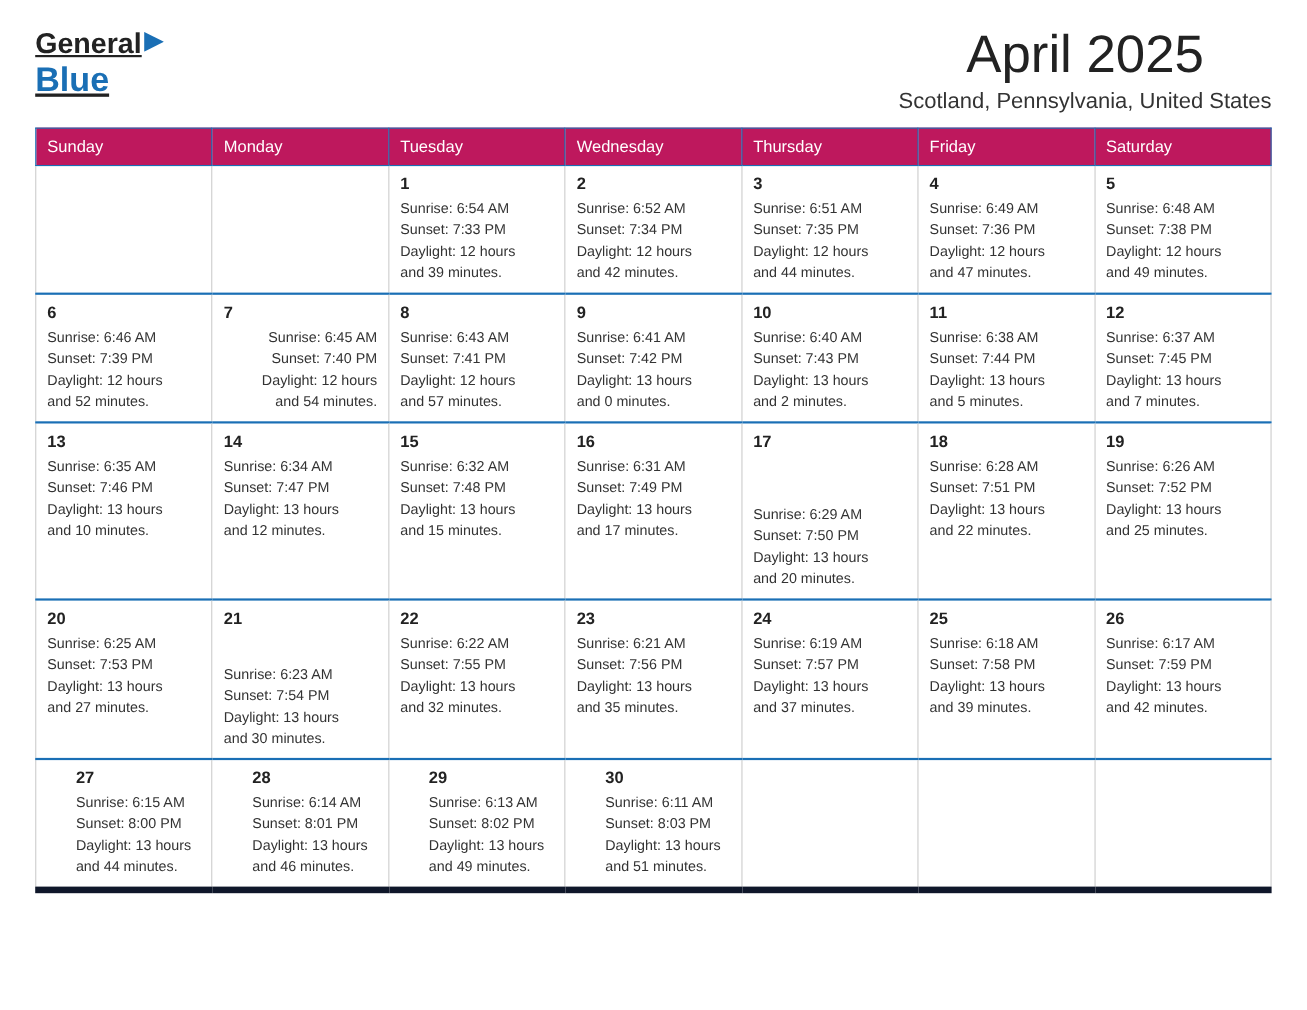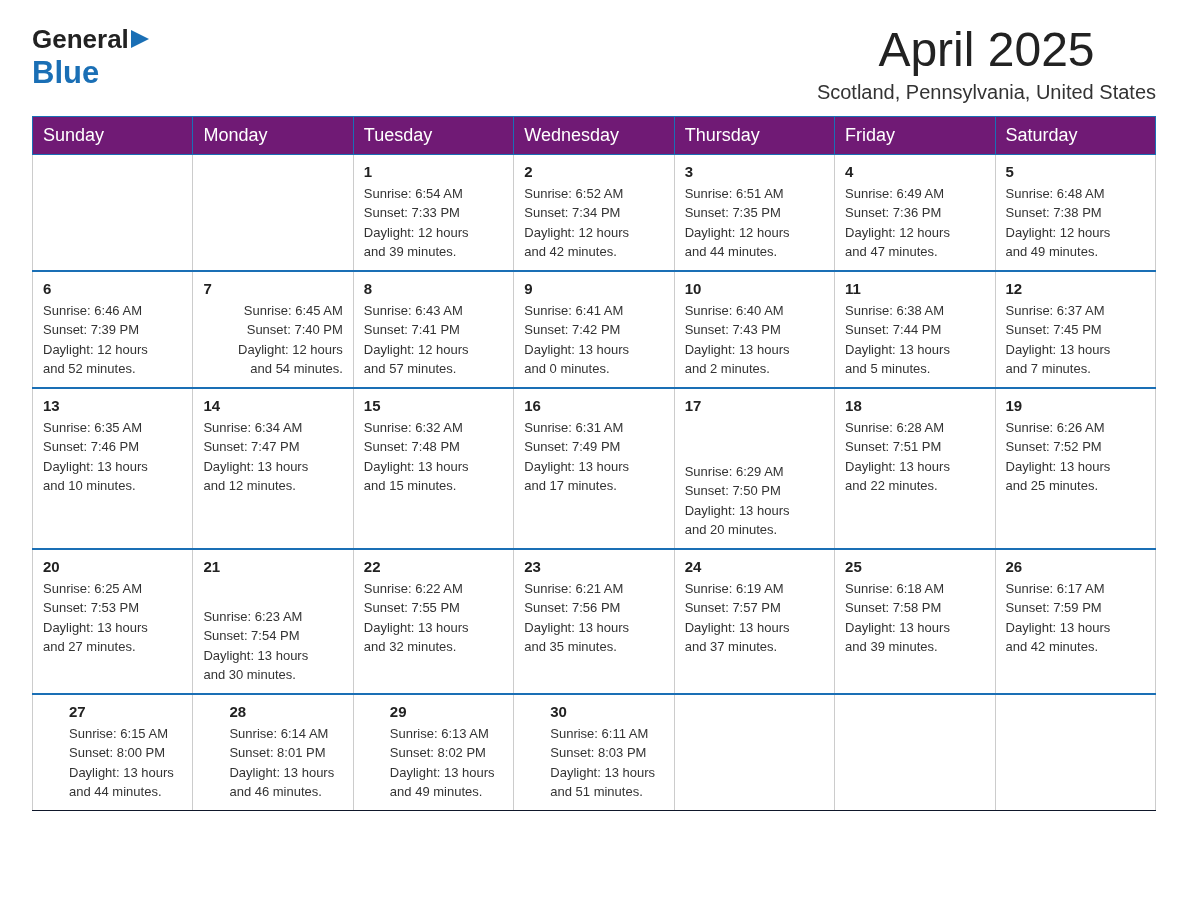--- a/index.html
+++ b/index.html
@@ -40,42 +40,42 @@
       font-size: 20px;
       color: #333;
       margin-top: 4px;
     }
     .calendar-table {
       width: 100%;
       border-collapse: collapse;
       margin-top: 12px;
     }
     .calendar-table th {
-      background-color: #701a75;
+      background-color: #be185d;
       color: #fff;
-      font-size: 18px;
+      font-size: 15px;
       font-weight: normal;
       padding: 8px 10px;
       text-align: left;
       border: 1px solid #1a6fb5;
     }
     .calendar-table td {
       vertical-align: top;
       padding: 8px 10px;
       border: 1px solid #ccc;
       width: calc(100% / 7);
       min-height: 110px;
       font-size: 13px;
       color: #222;
     }
     .calendar-table tr td {
       border-bottom: 2px solid #1a6fb5;
     }
     .calendar-table tr:last-child td {
-      border-bottom: 1px solid #0f172a;
+      border-bottom: 6px solid #0f172a;
       padding-left: 36px;
     }
     .day-number {
       font-size: 15px;
       font-weight: bold;
       color: #222;
       display: block;
       margin-bottom: 4px;
     }
     .day-info {
@@ -83,20 +83,21 @@
       color: #333;
       line-height: 1.5;
     }
     .empty-cell {
       background: #fff;
     }
     .logo-wrap {
       display: flex;
       flex-direction: column;
       align-items: flex-start;
+      text-decoration: underline;
     }
     .logo-line1 {
       display: flex;
       align-items: center;
     }
     .logo-line2 {
       display: flex;
       align-items: center;
       margin-left: 0;
     }

